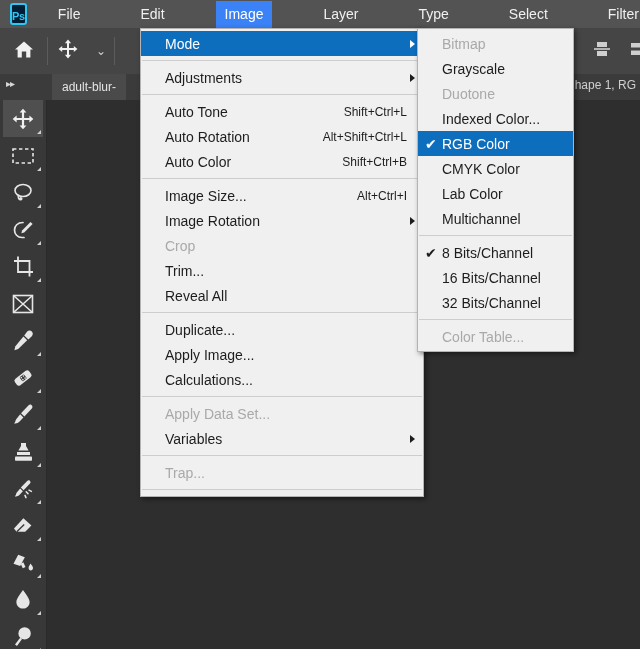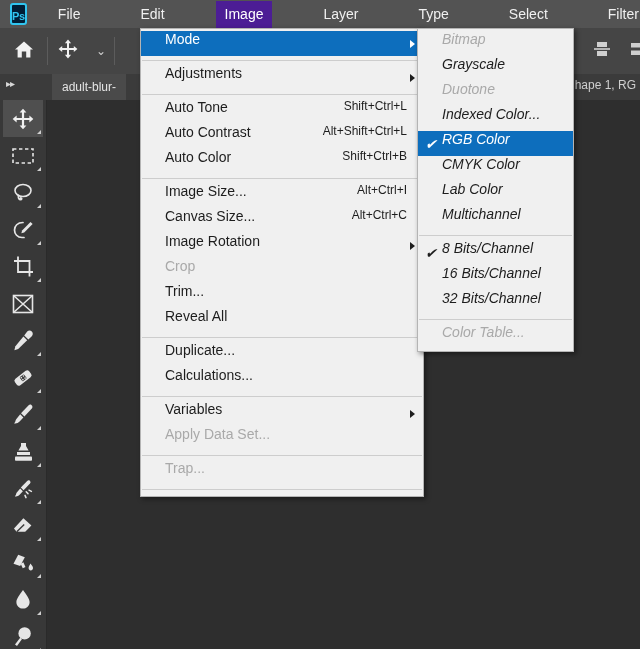--- a/index.html
+++ b/index.html
@@ -50,21 +50,21 @@
     color: #f0f0f0;
     font-size: 14px;
     padding: 5px 9px;
     margin: 0 2px;
     white-space: nowrap;
     cursor: default;
     line-height: 17px;
   }
   .menubar-item:first-of-type { margin-left: 22px; }
   .menubar-item.active {
-    background: #4c1d95;
+    background: #3b82f6;
     color: #ffffff;
   }
 
   
   #optionsbar {
     position: absolute;
     left: 0; top: 28px;
     width: 640px; height: 46px;
     background: #454545;
     display: flex;
@@ -163,21 +163,21 @@
     background: #f0f0f0;
     border: 1px solid #b4b4b4;
     box-shadow: 2px 2px 5px rgba(0,0,0,0.45);
     box-sizing: border-box;
     padding: 2px 0 2px 0;
     z-index: 40;
   }
   .mi {
     position: relative;
     display: flex;
-    align-items: flex-start;
+    align-items: center;
     height: 25px;
     padding: 0 10px 0 24px;
     color: #1d1d1d;
     font-size: 14px;
     white-space: nowrap;
     box-sizing: border-box;
     cursor: default;
   }
   .mi .label { flex: 0 0 auto; }
   .mi .spacer { flex: 1 1 auto; }
@@ -223,21 +223,20 @@
   #mode-submenu {
     position: absolute;
     left: 417px; top: 28px;
     width: 157px;
     background: #f0f0f0;
     border: 1px solid #b4b4b4;
     box-shadow: 2px 2px 5px rgba(0,0,0,0.45);
     box-sizing: border-box;
     padding: 2px 0;
     z-index: 50;
-    font-style: italic;
   }
   #mode-submenu .mi { padding-left: 24px; padding-right: 8px; height: 25px; }
 </style>
 </head>
 <body>
 
 <div id="app">
 
   <div id="menubar">
     <div id="ps-logo">Ps</div>
@@ -447,39 +446,34 @@
         <span class="spacer"></span>
         <span class="arrow"></span>
       </div>
       <div class="sep"></div>
       <div class="mi">
         <span class="label">Auto Tone</span>
         <span class="spacer"></span>
         <span class="shortcut">Shift+Ctrl+L</span>
       </div>
       <div class="mi">
-        <span class="label">Auto Contrast</span>
+        <span class="label">Auto Rotation</span>
         <span class="spacer"></span>
         <span class="shortcut">Alt+Shift+Ctrl+L</span>
       </div>
       <div class="mi">
         <span class="label">Auto Color</span>
         <span class="spacer"></span>
         <span class="shortcut">Shift+Ctrl+B</span>
       </div>
       <div class="sep"></div>
       <div class="mi">
         <span class="label">Image Size...</span>
         <span class="spacer"></span>
         <span class="shortcut">Alt+Ctrl+I</span>
-      </div>
-      <div class="mi">
-        <span class="label">Canvas Size...</span>
-        <span class="spacer"></span>
-        <span class="shortcut">Alt+Ctrl+C</span>
       </div>
       <div class="mi">
         <span class="label">Image Rotation</span>
         <span class="spacer"></span>
         <span class="arrow"></span>
       </div>
       <div class="mi disabled">
         <span class="label">Crop</span>
         <span class="spacer"></span>
       </div>
@@ -490,32 +484,36 @@
       <div class="mi">
         <span class="label">Reveal All</span>
         <span class="spacer"></span>
       </div>
       <div class="sep"></div>
       <div class="mi">
         <span class="label">Duplicate...</span>
         <span class="spacer"></span>
       </div>
       <div class="mi">
+        <span class="label">Apply Image...</span>
+        <span class="spacer"></span>
+      </div>
+      <div class="mi">
         <span class="label">Calculations...</span>
         <span class="spacer"></span>
       </div>
       <div class="sep"></div>
-      <div class="mi">
-        <span class="label">Variables</span>
-        <span class="spacer"></span>
-        <span class="arrow"></span>
-      </div>
       <div class="mi disabled">
         <span class="label">Apply Data Set...</span>
         <span class="spacer"></span>
+      </div>
+      <div class="mi">
+        <span class="label">Variables</span>
+        <span class="spacer"></span>
+        <span class="arrow"></span>
       </div>
       <div class="sep"></div>
       <div class="mi disabled">
         <span class="label">Trap...</span>
         <span class="spacer"></span>
       </div>
       <div class="sep"></div>
     </div>
 
   <div id="mode-submenu">

